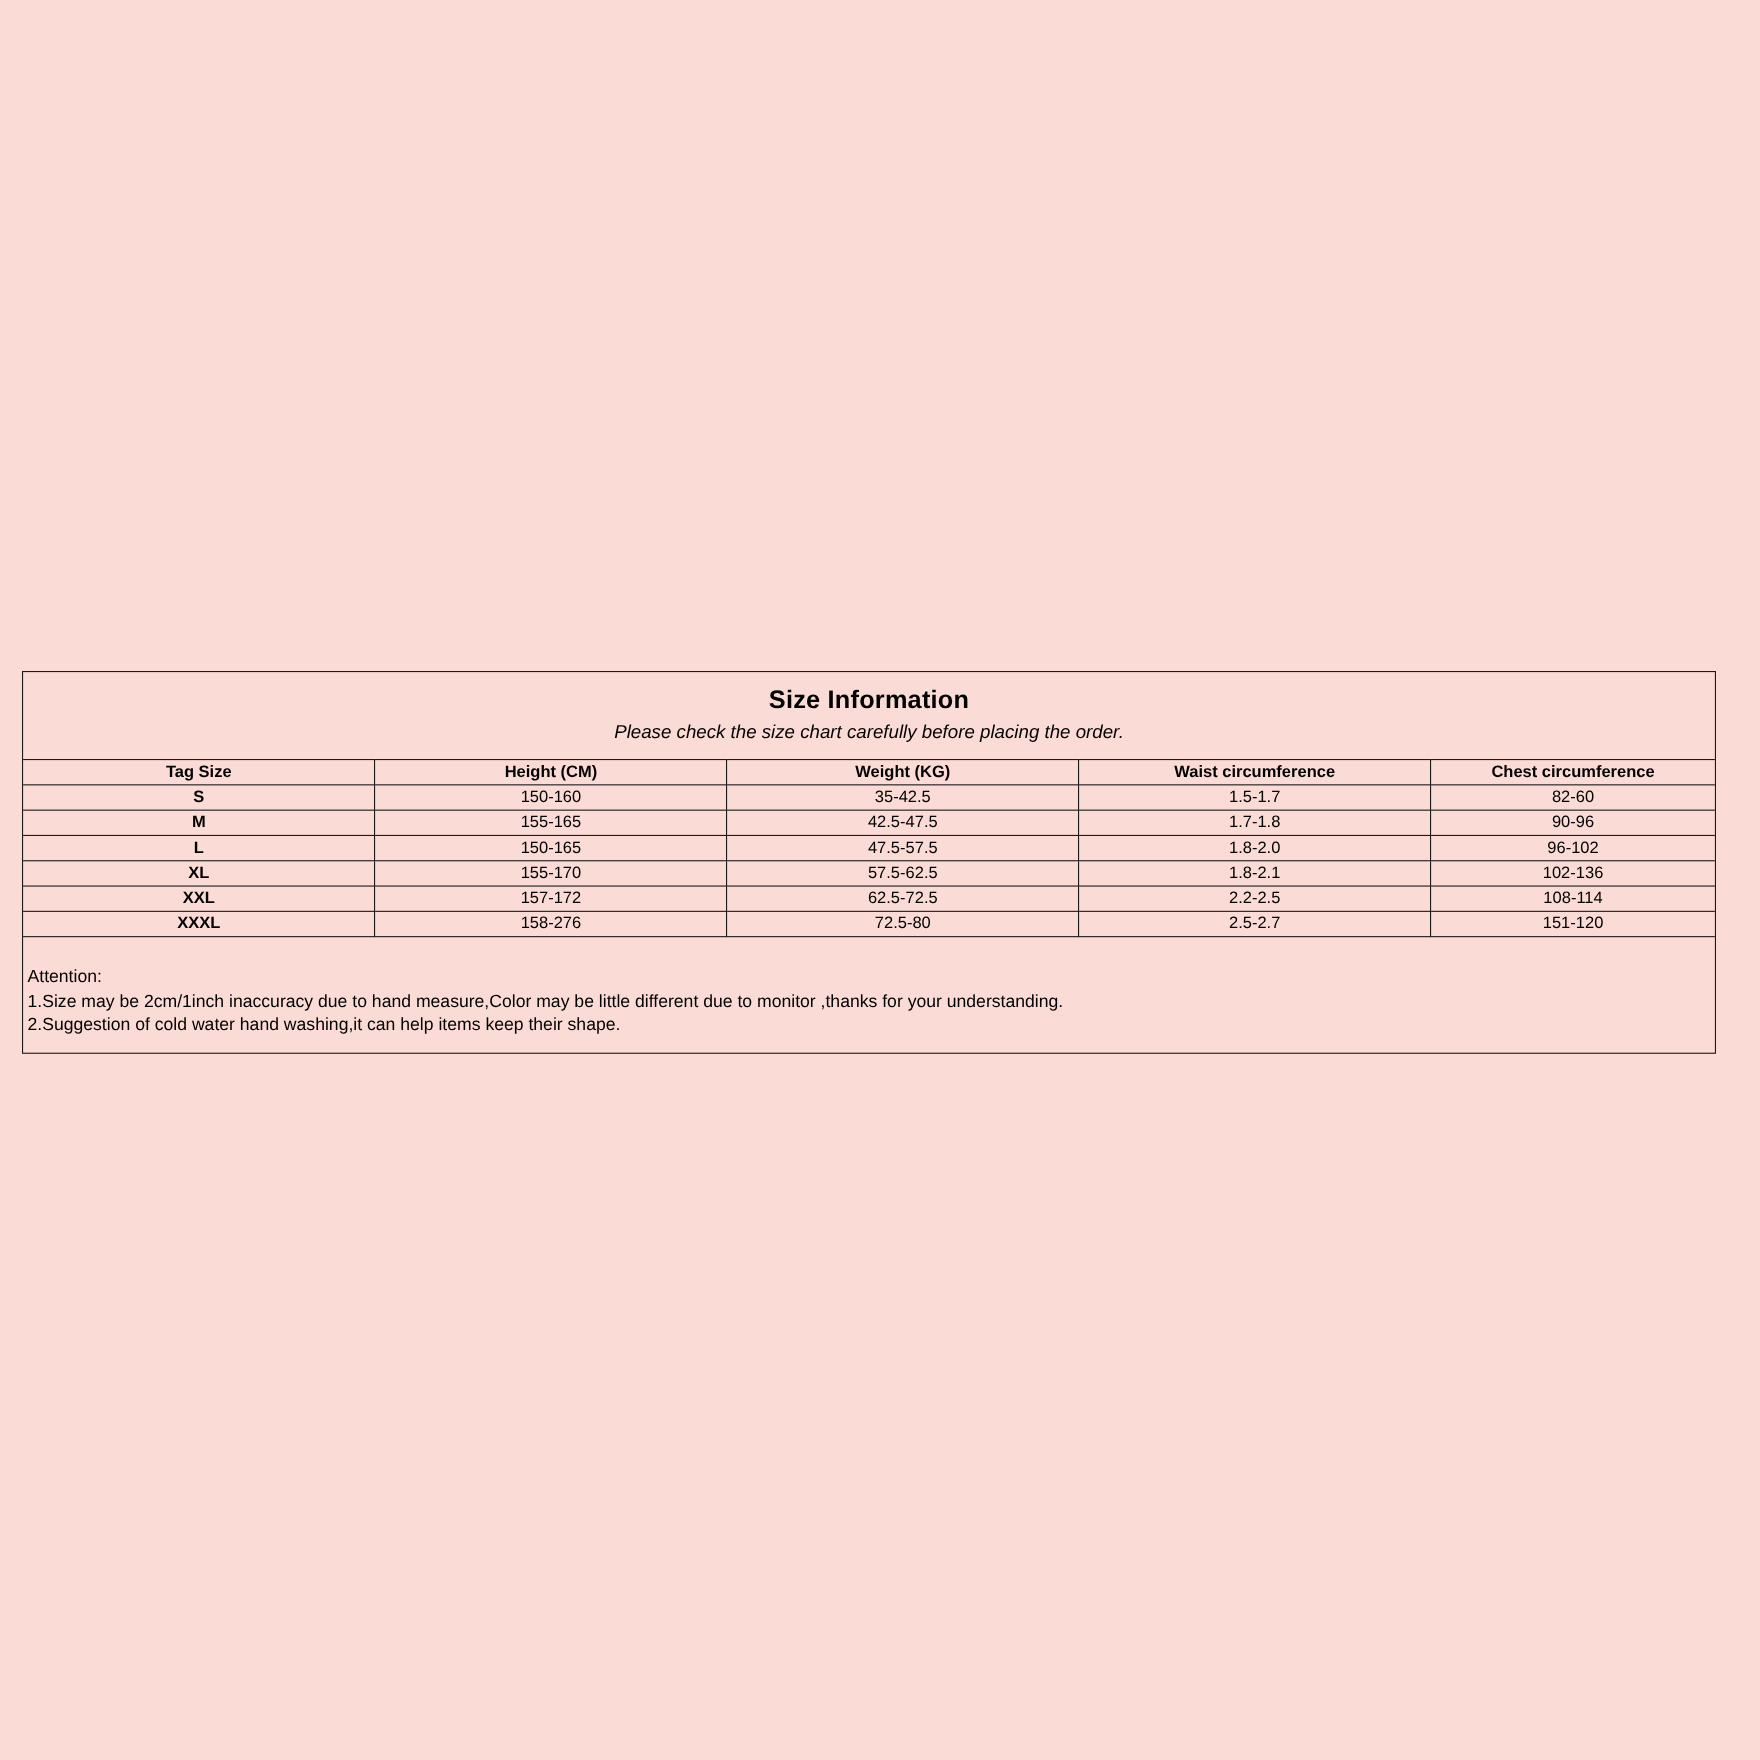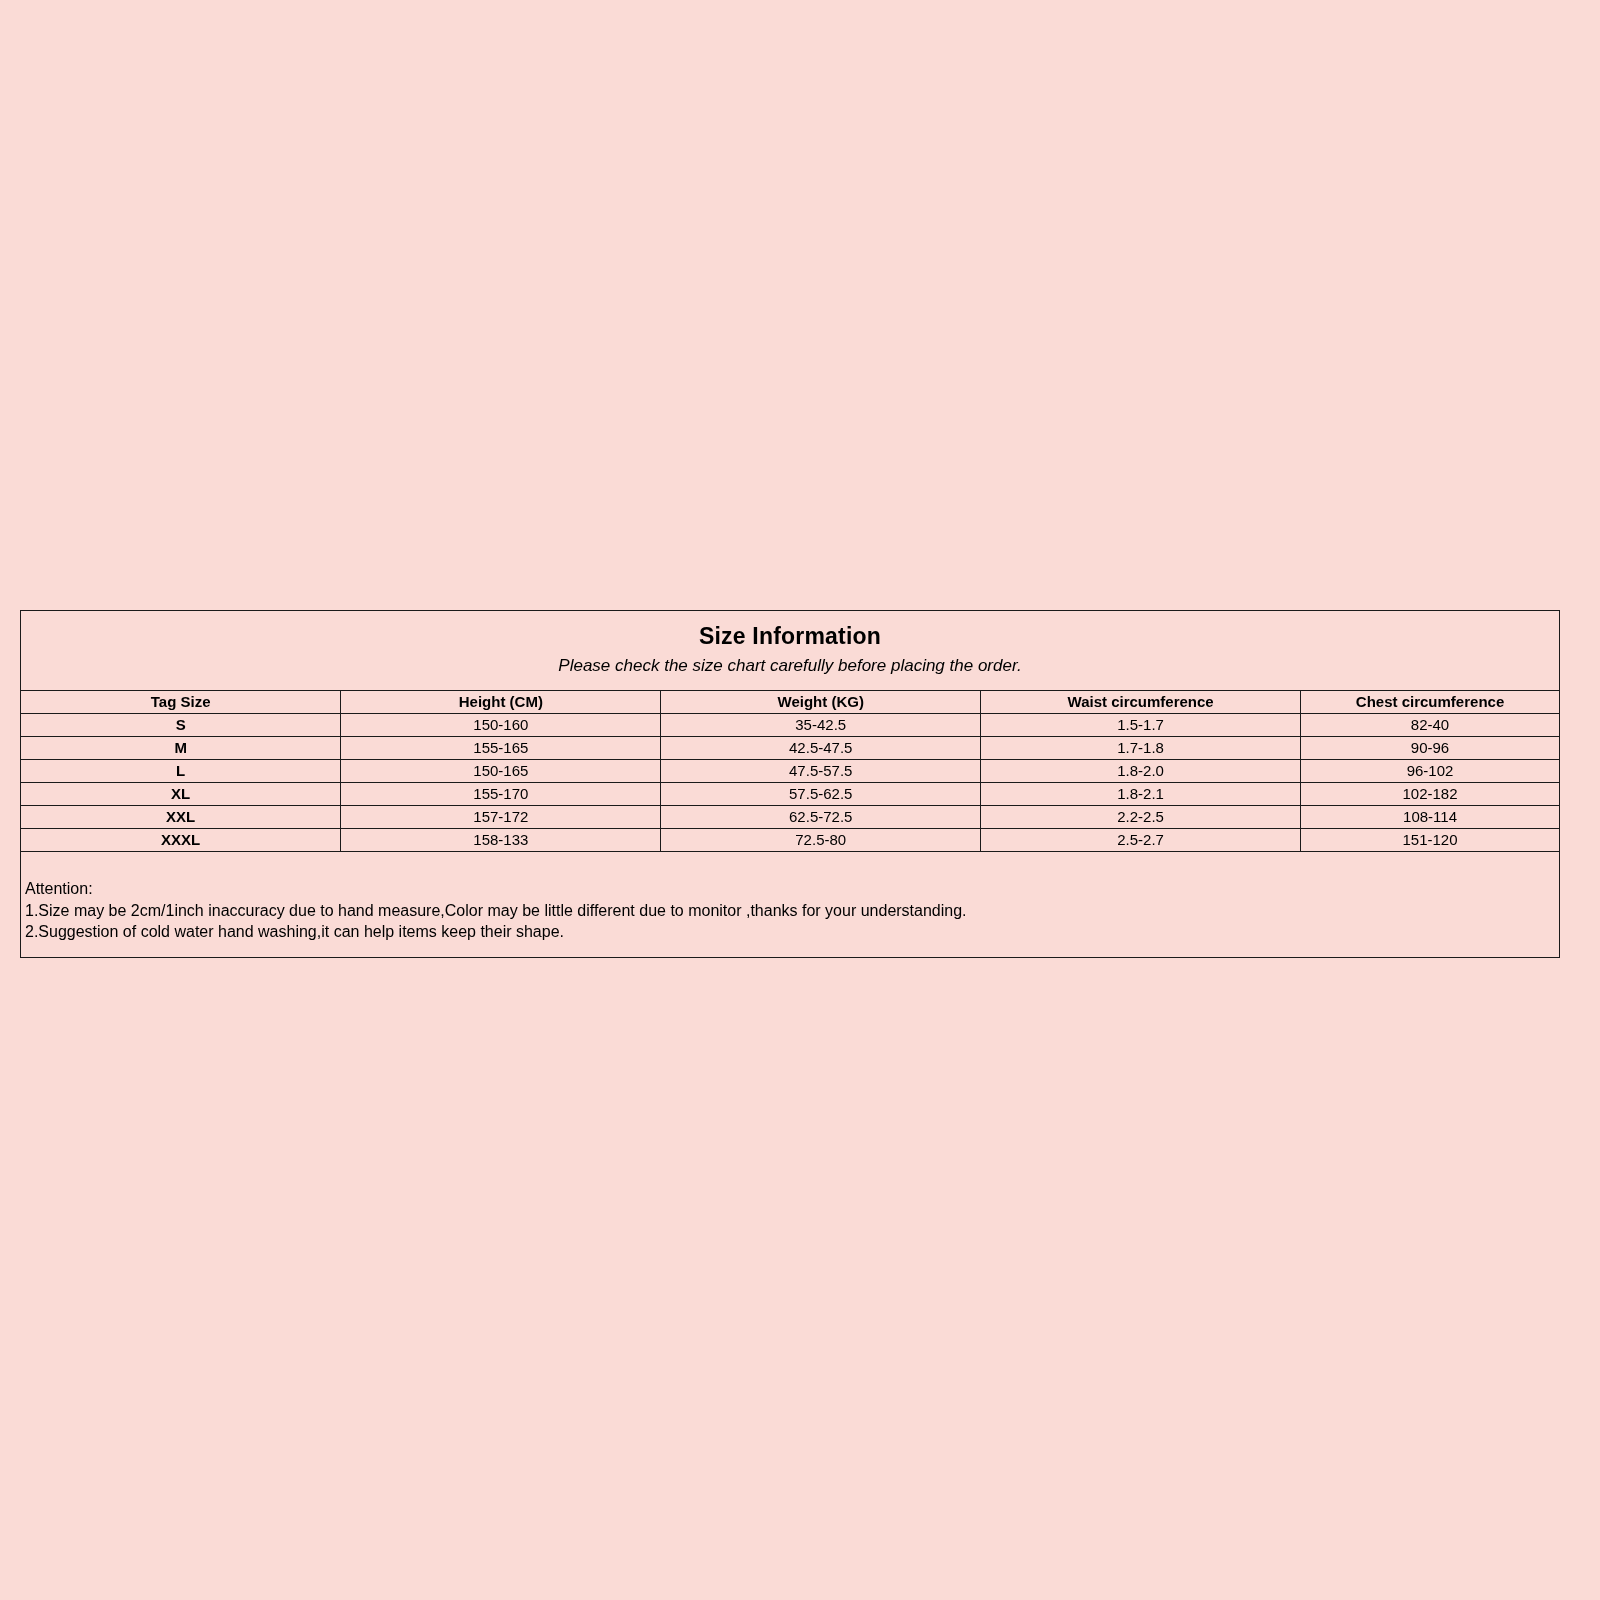--- a/index.html
+++ b/index.html
@@ -114,53 +114,53 @@
           <th>Waist circumference</th>
           <th>Chest circumference</th>
         </tr>
       </thead>
       <tbody>
         <tr>
           <td class="tag-cell">S</td>
           <td>150-160</td>
           <td>35-42.5</td>
           <td>1.5-1.7</td>
-          <td>82-40</td>
+          <td>82-60</td>
         </tr>
         <tr>
           <td class="tag-cell">M</td>
           <td>155-165</td>
           <td>42.5-47.5</td>
           <td>1.7-1.8</td>
           <td>90-96</td>
         </tr>
         <tr>
           <td class="tag-cell">L</td>
           <td>150-165</td>
           <td>47.5-57.5</td>
           <td>1.8-2.0</td>
           <td>96-102</td>
         </tr>
         <tr>
           <td class="tag-cell">XL</td>
           <td>155-170</td>
           <td>57.5-62.5</td>
           <td>1.8-2.1</td>
-          <td>102-182</td>
+          <td>102-136</td>
         </tr>
         <tr>
           <td class="tag-cell">XXL</td>
           <td>157-172</td>
           <td>62.5-72.5</td>
           <td>2.2-2.5</td>
           <td>108-114</td>
         </tr>
         <tr>
           <td class="tag-cell">XXXL</td>
-          <td>158-133</td>
+          <td>158-276</td>
           <td>72.5-80</td>
           <td>2.5-2.7</td>
           <td>151-120</td>
         </tr>
       </tbody>
     </table>
 
     <div class="attention">
       <div class="attention-line">Attention:</div>
       <div class="attention-line">1.Size may be 2cm/1inch inaccuracy due to hand measure,Color may be little different due to monitor ,thanks for your understanding.</div>

